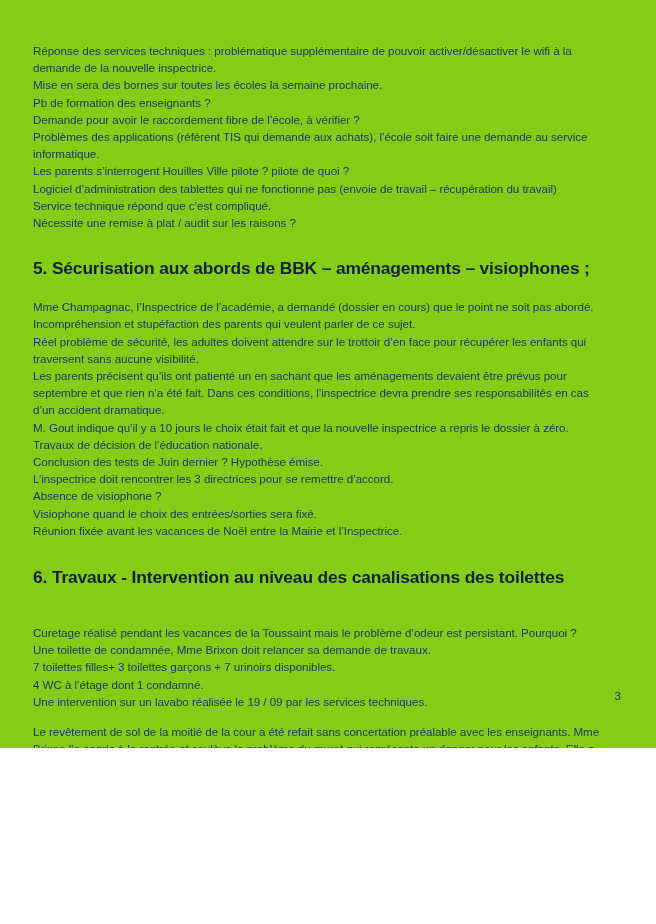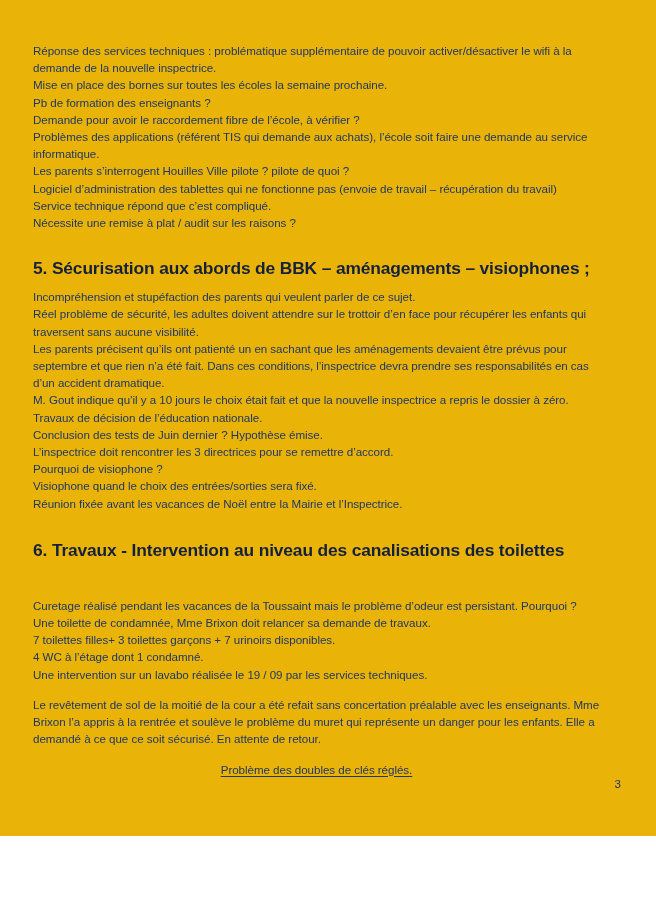--- a/index.html
+++ b/index.html
@@ -12,24 +12,24 @@
     width: 656px;
     height: 924px;
     position: relative;
     font-family: "Liberation Sans", sans-serif;
     color: #1f3864;
     -webkit-font-smoothing: antialiased;
   }
   .page {
     position: relative;
     width: 656px;
-    height: 836px;
+    height: 748px;
     box-sizing: border-box;
     padding: 42px 56px 30px 33px;
-    background: #eab308;
+    background: #84cc16;
     overflow: hidden;
   }
 
   
   .body-block {
     font-size: 11.6px;
     line-height: 17.2px;
     color: #1f3864;
     letter-spacing: -0.05px;
     max-width: 583px;
@@ -41,21 +41,21 @@
 
   
   .heading {
     font-size: 17.4px;
     line-height: 22px;
     font-weight: bold;
     color: #14213d;
     letter-spacing: -0.15px;
     margin: 0;
   }
-  .h5-wrap { margin-top: 26px; margin-bottom: 9px; }
+  .h5-wrap { margin-top: 26px; margin-bottom: 19px; }
   .h6-wrap { margin-top: 27px; margin-bottom: 36px; }
 
   
   .gap-sm { height: 13px; }
 
   .underlined {
     text-decoration: underline;
     text-underline-offset: 2px;
     text-align: center;
   }
@@ -70,43 +70,44 @@
     color: #1f3864;
   }
 </style>
 </head>
 <body>
 
 <div class="page">
 
   <div class="body-block">
     <p>Réponse des services techniques : problématique supplémentaire de pouvoir activer/désactiver le wifi à la demande de la nouvelle inspectrice.</p>
-    <p>Mise en place des bornes sur toutes les écoles la semaine prochaine.</p>
+    <p>Mise en sera des bornes sur toutes les écoles la semaine prochaine.</p>
     <p>Pb de formation des enseignants ?</p>
     <p>Demande pour avoir le raccordement fibre de l’école, à vérifier ?</p>
     <p>Problèmes des applications (référent TIS qui demande aux achats), l’école soit faire une demande au service informatique.</p>
     <p>Les parents s’interrogent Houilles Ville pilote ? pilote de quoi ?</p>
     <p>Logiciel d’administration des tablettes qui ne fonctionne pas (envoie de travail – récupération du travail)</p>
     <p>Service technique répond que c’est compliqué.</p>
     <p>Nécessite une remise à plat / audit sur les raisons ?</p>
   </div>
 
   <div class="h5-wrap">
     <h2 class="heading">5. Sécurisation aux abords de BBK – aménagements – visiophones ;</h2>
   </div>
 
   <div class="body-block">
+    <p>Mme Champagnac, l’Inspectrice de l’académie, a demandé (dossier en cours) que le point ne soit pas abordé.</p>
     <p>Incompréhension et stupéfaction des parents qui veulent parler de ce sujet.</p>
     <p>Réel problème de sécurité, les adultes doivent attendre sur le trottoir d’en face pour récupérer les enfants qui traversent sans aucune visibilité.</p>
     <p>Les parents précisent qu’ils ont patienté un en sachant que les aménagements devaient être prévus pour septembre et que rien n’a été fait. Dans ces conditions, l’inspectrice devra prendre ses responsabilités en cas d’un accident dramatique.</p>
     <p>M. Gout indique qu’il y a 10 jours le choix était fait et que la nouvelle inspectrice a repris le dossier à zéro.</p>
     <p>Travaux de décision de l’éducation nationale.</p>
     <p>Conclusion des tests de Juin dernier ? Hypothèse émise.</p>
     <p>L’inspectrice doit rencontrer les 3 directrices pour se remettre d’accord.</p>
-    <p>Pourquoi de visiophone ?</p>
+    <p>Absence de visiophone ?</p>
     <p>Visiophone quand le choix des entrées/sorties sera fixé.</p>
     <p>Réunion fixée avant les vacances de Noël entre la Mairie et l’Inspectrice.</p>
   </div>
 
   <div class="h6-wrap">
     <h2 class="heading">6. Travaux - Intervention au niveau des canalisations des toilettes</h2>
   </div>
 
   <div class="body-block">
     <p>Curetage réalisé pendant les vacances de la Toussaint mais le problème d’odeur est persistant. Pourquoi ?</p>

